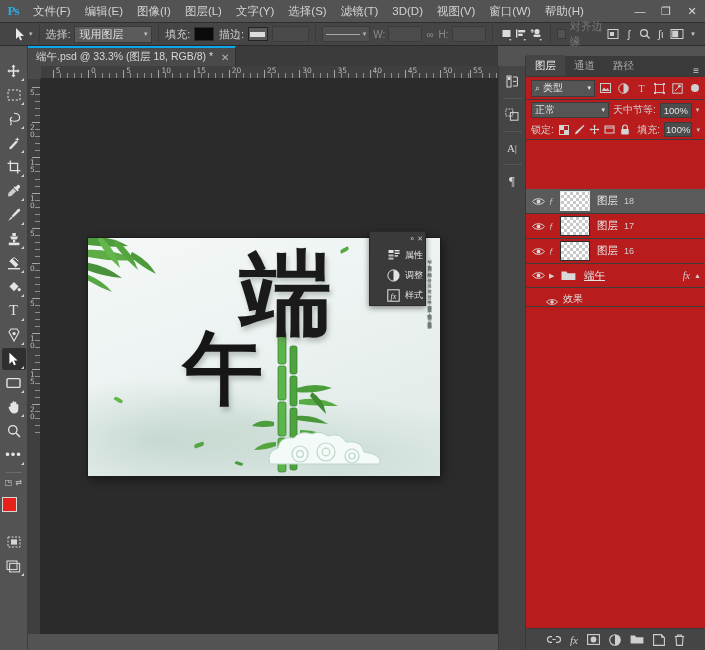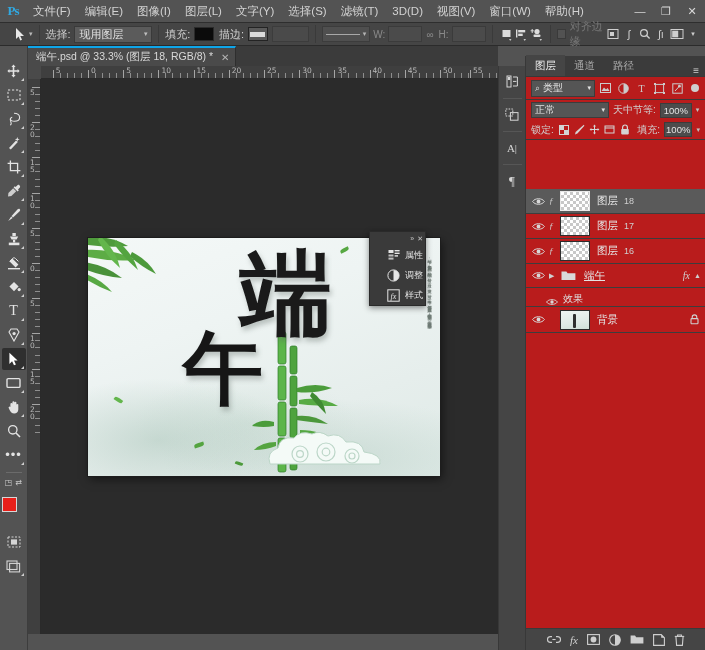--- a/index.html
+++ b/index.html
@@ -1249,37 +1249,20 @@
         <div class="eye">
           <svg width="12" height="8" viewBox="0 0 12 8">
               <path d="M0.5 4 C2.8 0.8 9.2 0.8 11.5 4 C9.2 7.2 2.8 7.2 0.5 4 Z" fill="none" stroke="#d8d8d8" stroke-width=".9"></path>
               <circle cx="6" cy="4" r="1.7" fill="#d8d8d8"></circle>
             </svg>
         </div>
         <div class="sub-name">效果</div>
       </div>
 
 
-      <div class="layer-row" style="height:26px">
-        <div class="eye">
-          <svg width="13" height="9" viewBox="0 0 13 9">
-              <path d="M0.6 4.5 C3 0.8 10 0.8 12.4 4.5 C10 8.2 3 8.2 0.6 4.5 Z" fill="none" stroke="#d8d8d8" stroke-width="1"></path>
-              <circle cx="6.5" cy="4.5" r="1.9" fill="#d8d8d8"></circle>
-            </svg>
-        </div>
-        <div style="width:8px"></div>
-        <div class="thumb photo"></div>
-        <div class="lname">背景</div>
-        <div class="lock-right">
-          <svg width="9" height="11" viewBox="0 0 9 11">
-              <path d="M2.2 4.6 L2.2 3.2 A2.3 2.3 0 0 1 6.8 3.2 L6.8 4.6" fill="none" stroke="#d0d0d0" stroke-width="1.1"></path>
-              <rect x="1" y="4.6" width="7" height="5.2" rx="0.8" fill="none" stroke="#d0d0d0" stroke-width="1.1"></rect>
-            </svg>
-        </div>
-      </div>
     </div>
 
     <div class="panel-footer">
       <div class="foot-ic">
         <svg width="14" height="9" viewBox="0 0 14 9">
             <path d="M5.4 4.5 L8.6 4.5" stroke="#cfcfcf" stroke-width="1.1"></path>
             <path d="M5 1.6 L3.4 1.6 A2.9 2.9 0 0 0 3.4 7.4 L5 7.4" fill="none" stroke="#cfcfcf" stroke-width="1.1"></path>
             <path d="M9 1.6 L10.6 1.6 A2.9 2.9 0 0 1 10.6 7.4 L9 7.4" fill="none" stroke="#cfcfcf" stroke-width="1.1"></path>
           </svg>
       </div>

